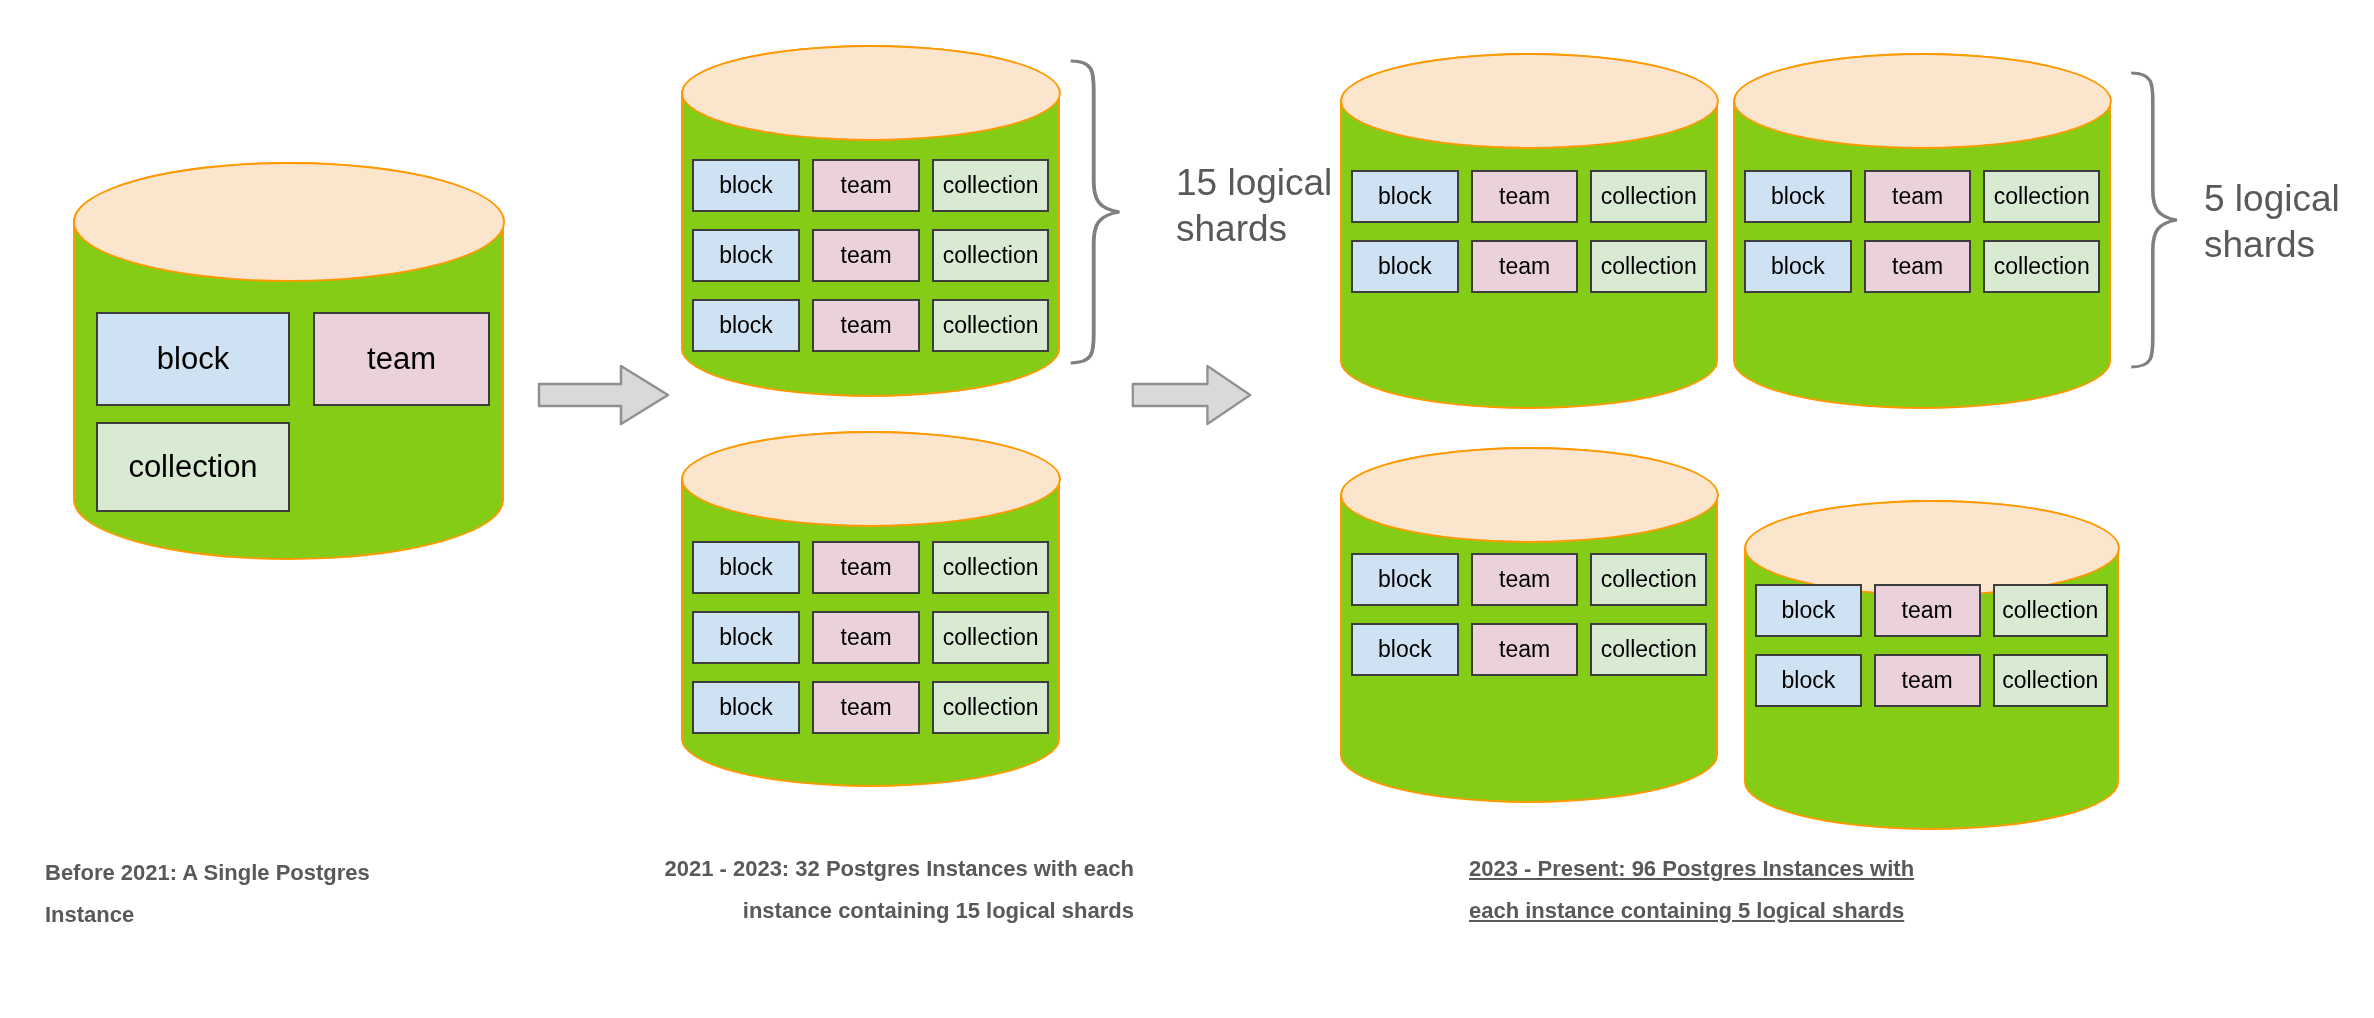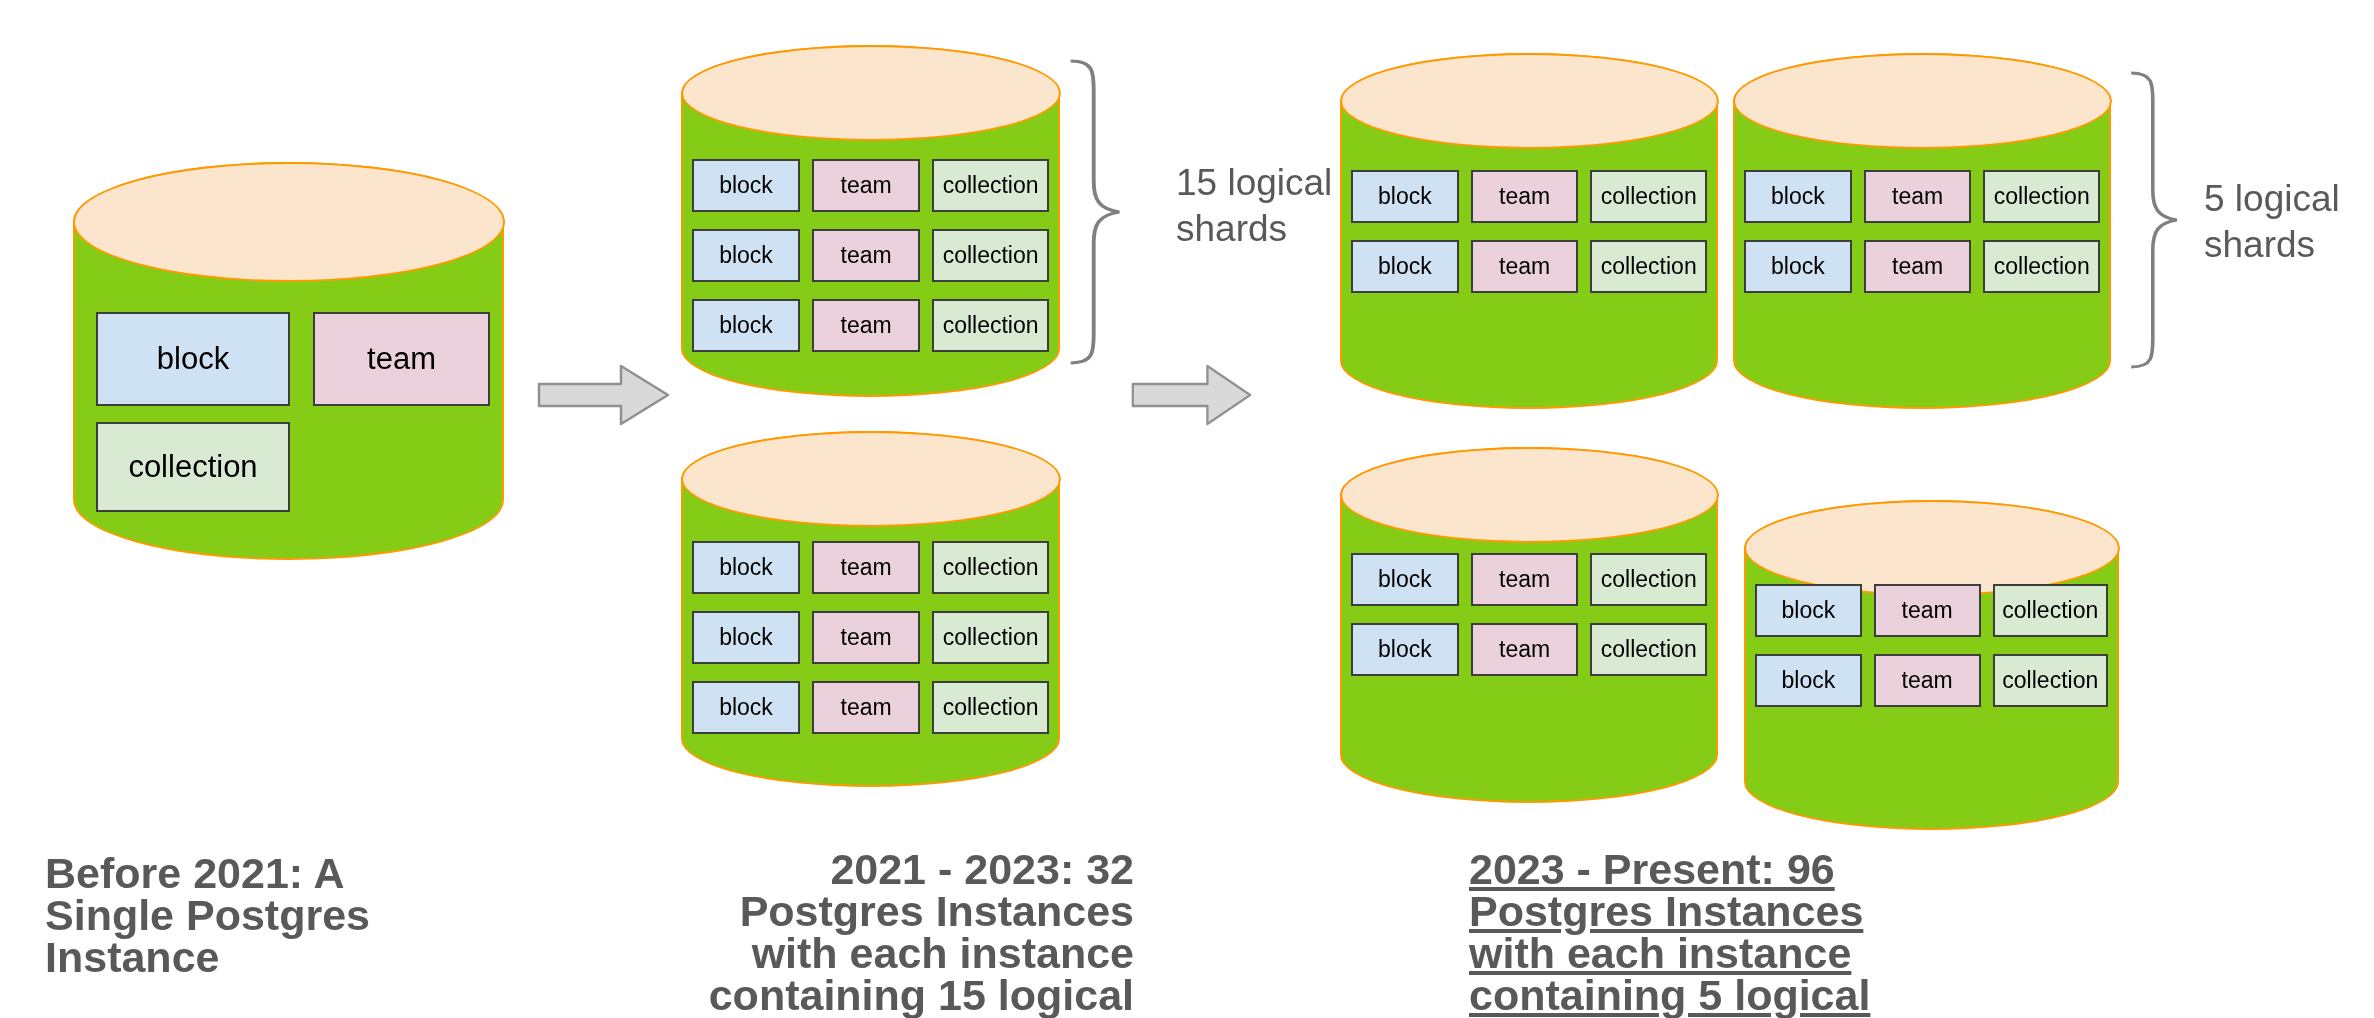--- a/index.html
+++ b/index.html
@@ -67,21 +67,21 @@
   
   .shard-note {
     position:absolute;
     font-size:37px; line-height:1.25;
     color:#595959;
   }
 
   
   .caption {
     position:absolute;
-    font-size:43px; line-height:42px;
+    font-size:22px; line-height:42px;
     font-weight:bold;
     color:#595959;
   }
 </style>
 </head>
 <body>
 
 <div class="stage">
 
   <div class="cyl cyl-lg" style="left:73px;top:162px;width:431px;height:398px;">

